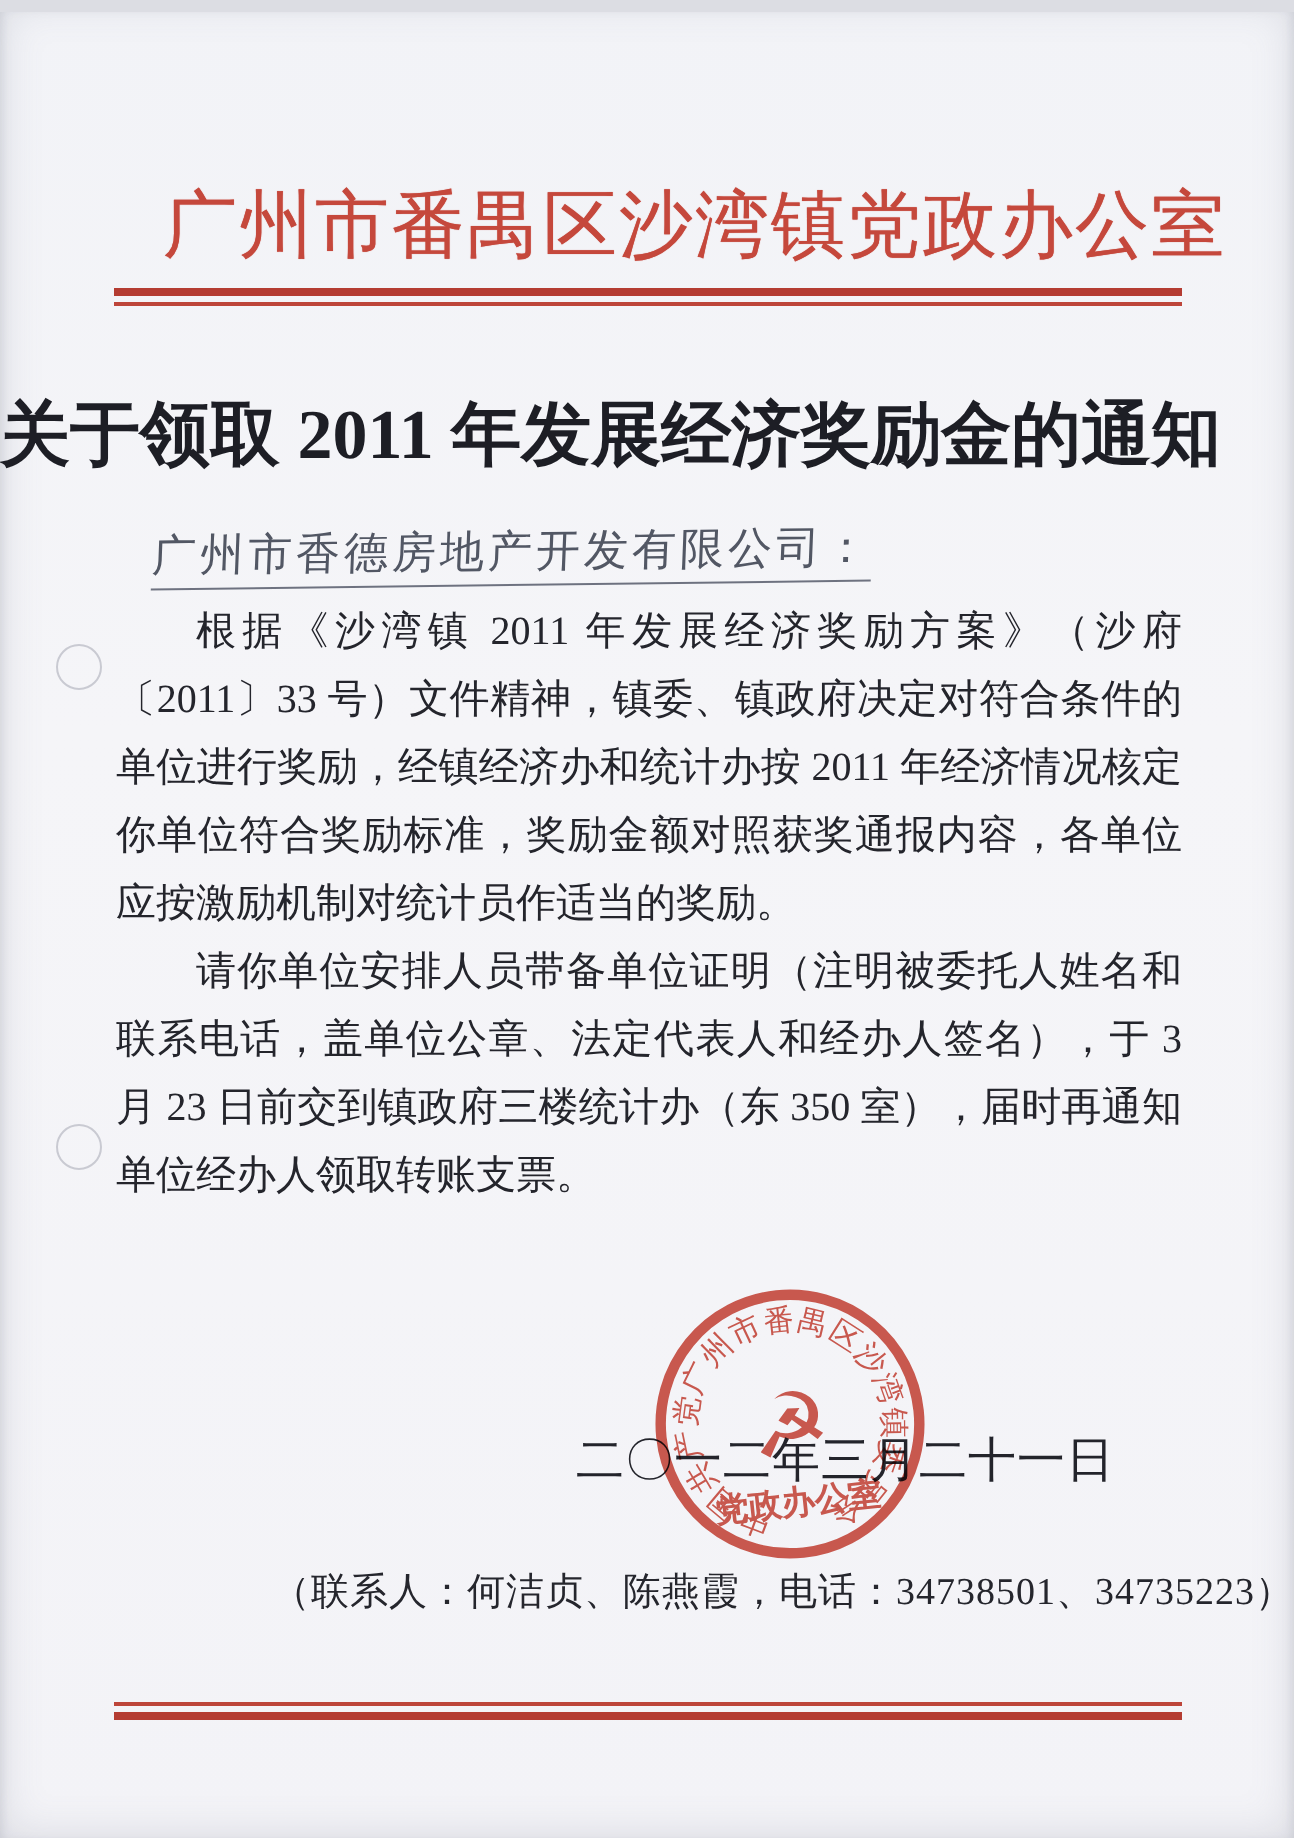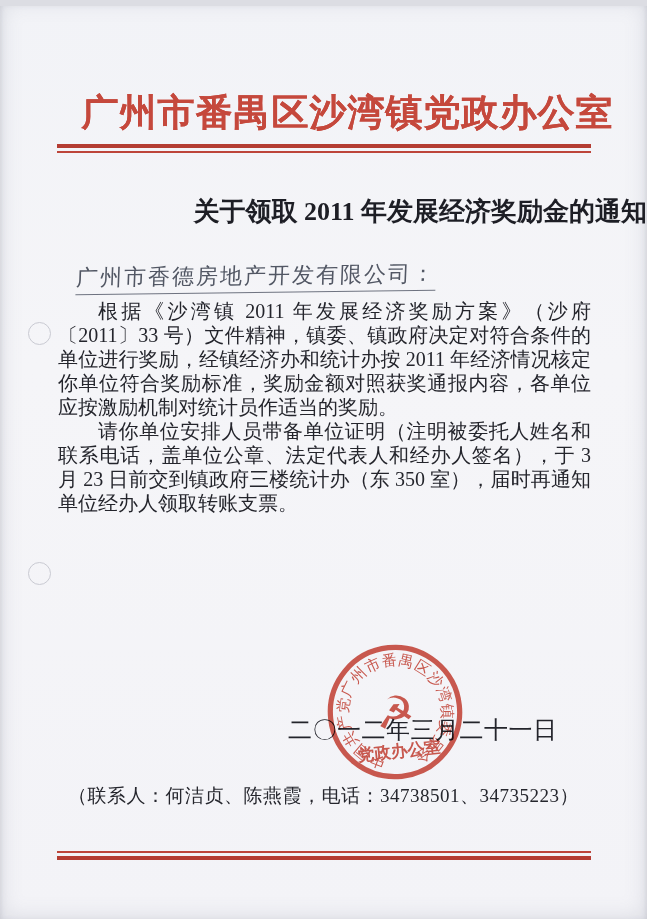--- a/index.html
+++ b/index.html
@@ -22,67 +22,67 @@
   .punch-hole {
     position: absolute; left: 28px; width: 23px; height: 23px;
     border: 1px solid #c9cad2; border-radius: 50%;
   }
   .punch-hole.h1 { top: 322px; }
   .punch-hole.h2 { top: 562px; }
 
   .org-name {
     position: absolute; top: 88px; left: 0; width: 100%;
     text-align: center;
-    font-size: 37px; font-weight: bold; letter-spacing: 1px;
+    font-size: 37px; font-weight: normal; letter-spacing: 1px;
     color: #c5483c;
     text-shadow: 0 0 .4px #c5483c;
     padding-left: 48px;
   }
   .header-rule {
     position: absolute; top: 144px; left: 57px; width: 534px;
     border-top: 4px solid #b43c32;
     padding-top: 3px;
     border-bottom: 2px solid #bd453a;
     height: 9px;
   }
   .doc-title {
     position: absolute; top: 194px; left: 0; width: 100%;
-    text-align: right;
-    font-size: 26px; font-weight: bold; color: #1d1e25;
+    text-align: left;
+    font-size: 35px; font-weight: bold; color: #1d1e25;
   }
   .addressee {
     position: absolute; top: 261px; left: 76px;
     font-size: 22px; color: #3c4250;
     letter-spacing: 2px;
     transform: rotate(-0.7deg) skewX(-3deg);
     border-bottom: 1.5px solid #5c6170;
     padding-bottom: 1px;
     opacity: .88;
   }
   .doc-body {
     position: absolute; top: 299px; left: 58px; width: 533px;
-    font-size: 20px; line-height: 24px; color: #24252c;
+    font-size: 20px; line-height: 34px; color: #24252c;
     text-align: justify;
   }
   .doc-body p { text-indent: 2em; margin: 0; }
 
   .issue-date {
     position: absolute; top: 714px; left: 288px;
     font-size: 24px; letter-spacing: .5px; color: #23242b;
   }
   .stamp {
     position: absolute; top: 639px; left: 322px;
     width: 146px; height: 146px;
     transform: rotate(-6deg);
     mix-blend-mode: multiply;
     opacity: .9;
   }
   .contact-line {
     position: absolute; top: 783px; left: 0; width: 100%;
-    text-align: center;
+    text-align: right;
     font-size: 19px; color: #25262d; letter-spacing: .5px;
   }
   .footer-rule {
     position: absolute; top: 851px; left: 57px; width: 534px;
     border-top: 2px solid #bd453a;
     padding-top: 3px;
     border-bottom: 4px solid #b43c32;
     height: 9px;
   }
 </style>

